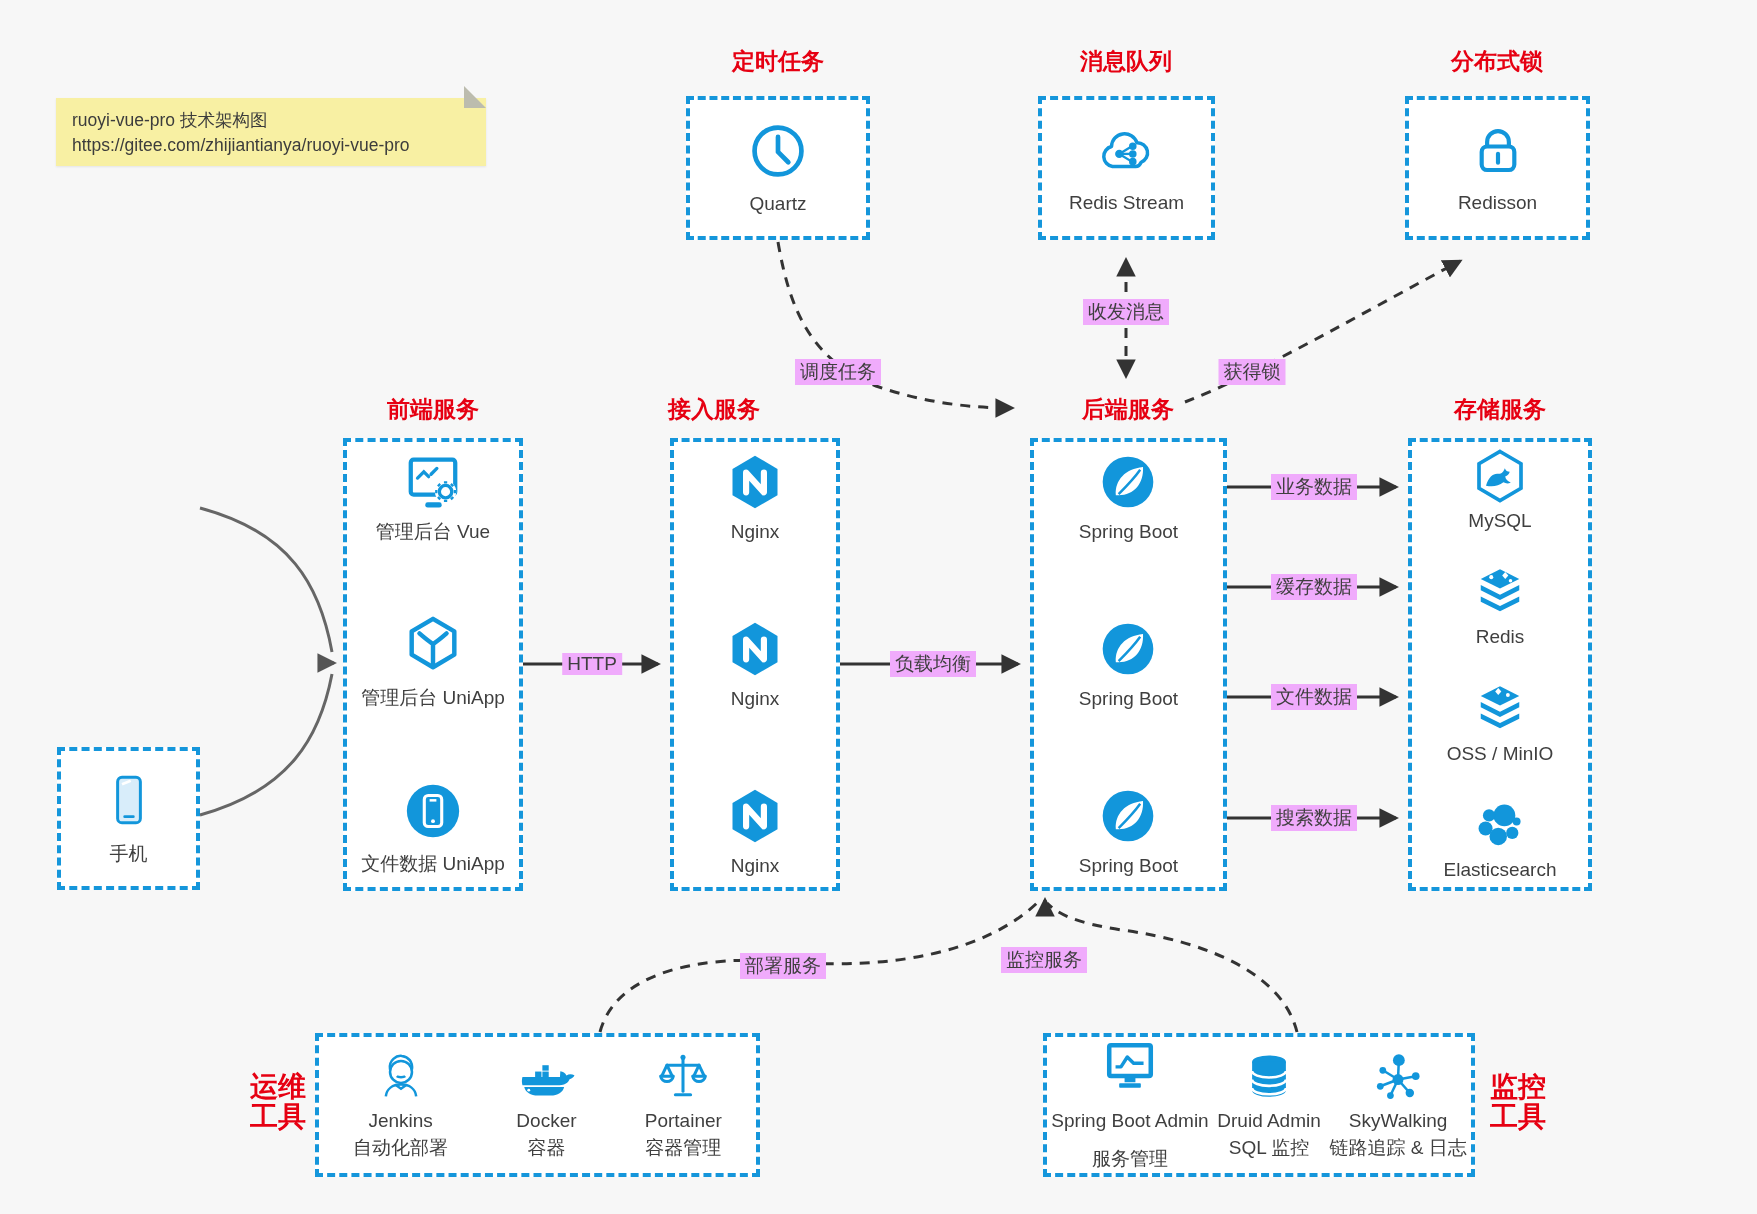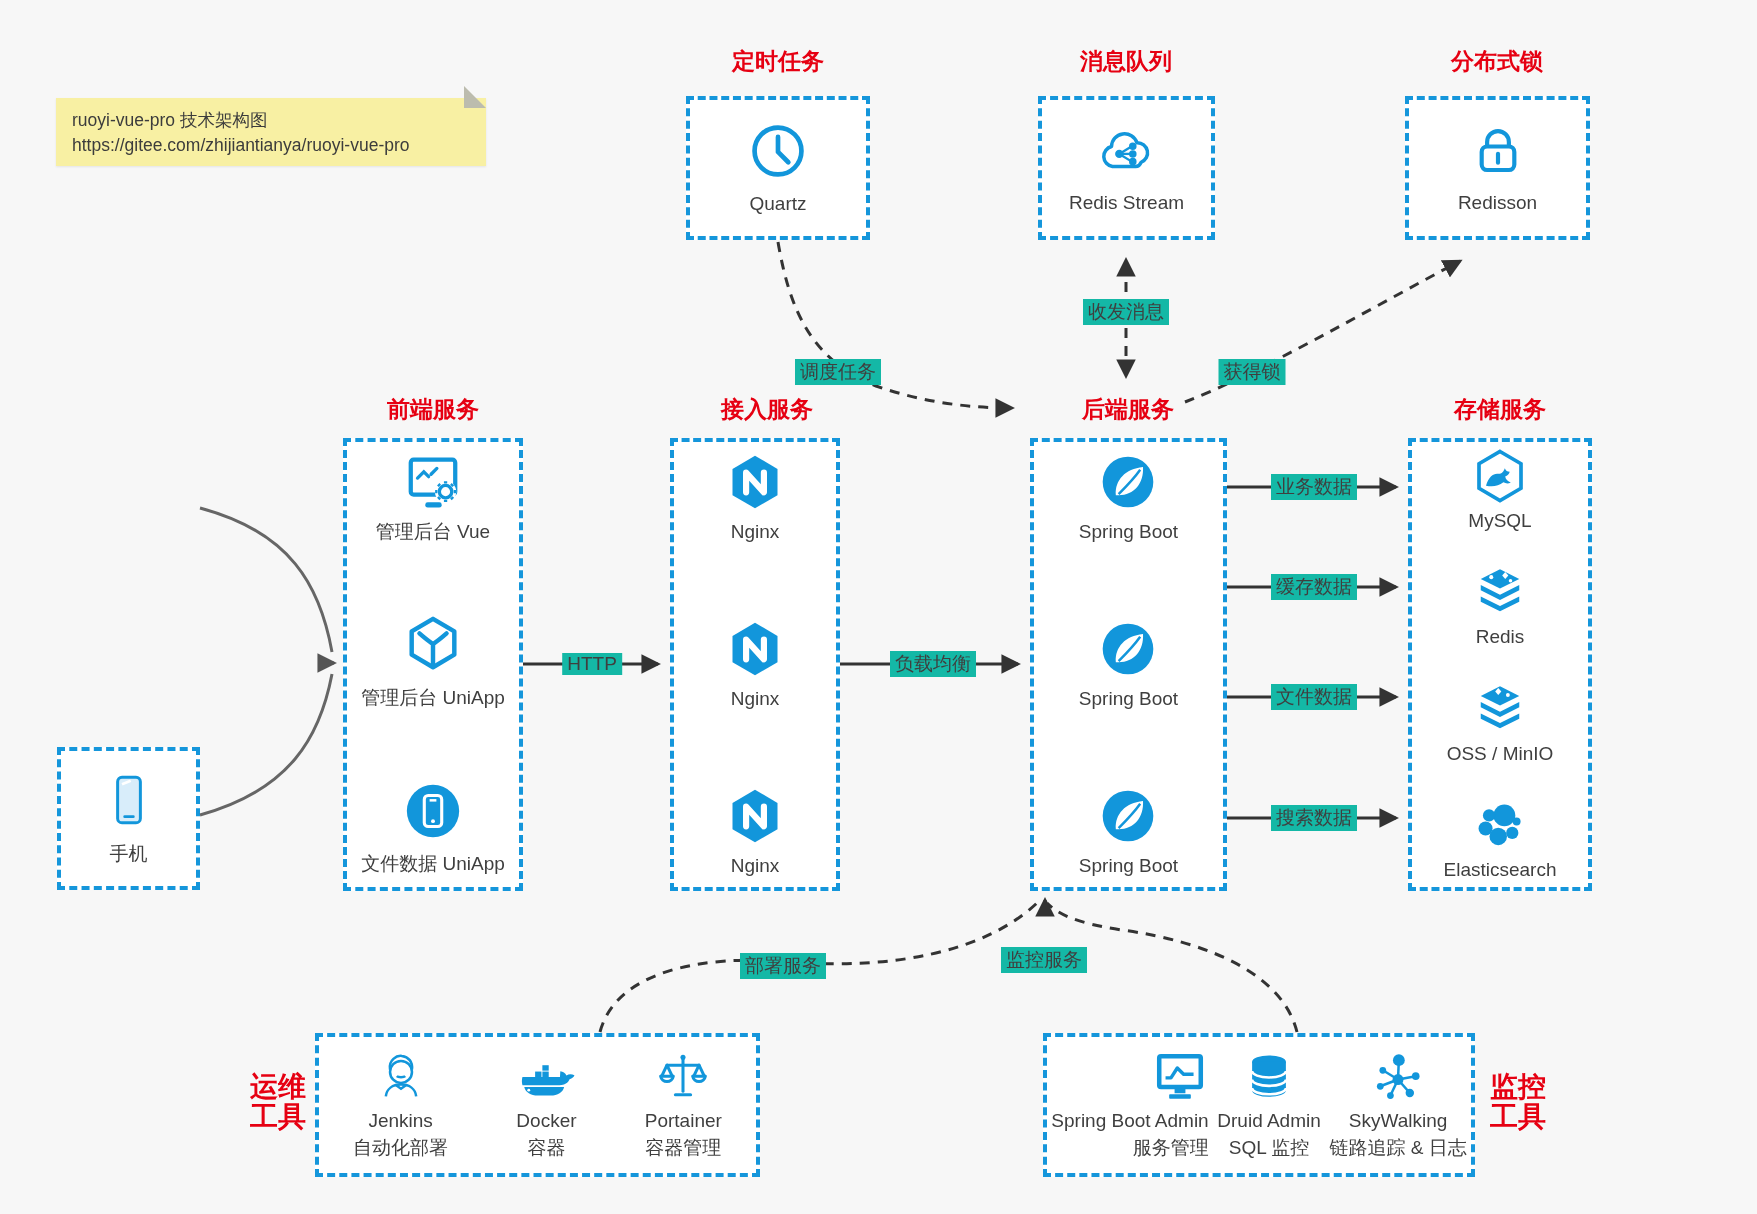--- a/index.html
+++ b/index.html
@@ -6,21 +6,21 @@
   #canvas{position:relative;width:1757px;height:1214px;background:#f7f7f7;overflow:hidden;}
   .box{position:absolute;border:4px dashed #1596db;background:#fff;box-sizing:border-box;z-index:1;}
   .gtitle{position:absolute;color:#e60012;font-weight:bold;font-size:23px;transform:translateX(-50%);white-space:nowrap;z-index:3;}
   .side-title{position:absolute;color:#e60012;font-weight:bold;font-size:28px;line-height:30px;z-index:3;white-space:nowrap;}
   .vflex{display:flex;flex-direction:column;justify-content:space-between;align-items:center;height:100%;width:100%;padding:10px 0;box-sizing:border-box;}
   .hflex{display:flex;flex-direction:row;justify-content:space-around;align-items:center;height:100%;width:100%;box-sizing:border-box;}
   .item{display:flex;flex-direction:column;align-items:center;gap:9px;}
   .item-label{font-size:19px;color:#3f3f3f;white-space:nowrap;}
   .item-desc{font-size:19px;color:#3f3f3f;white-space:nowrap;margin-top:-2px;}
   .center-one{display:flex;flex-direction:column;justify-content:center;align-items:center;gap:12px;height:100%;}
-  .edge-label{position:absolute;transform:translate(-50%,-50%);background:#14b8a6;font-size:19px;color:#3f3f3f;padding:0 5px;white-space:nowrap;z-index:5;}
+  .edge-label{position:absolute;transform:translate(-50%,-50%);background:#f0abfc;font-size:19px;color:#3f3f3f;padding:0 5px;white-space:nowrap;z-index:5;}
   #connectors{position:absolute;left:0;top:0;z-index:4;pointer-events:none;}
   .note{position:absolute;left:56px;top:98px;width:430px;height:68px;background:#f8f0a3;z-index:2;
         padding:10px 0 0 16px;box-sizing:border-box;box-shadow:0 1px 2px rgba(0,0,0,0.08);}
   .note-line{font-size:17.5px;color:#3c3c3c;line-height:25px;white-space:nowrap;}
   .note-fold{position:absolute;right:0;top:-12px;width:0;height:0;border-bottom:22px solid #bcbcae;border-right:22px solid transparent;}
   svg.ic{display:block;}
 </style>
 </head>
 <body>
 
@@ -81,21 +81,21 @@
       <svg class="ic" width="56" height="58" viewBox="0 0 64 64">
         <rect x="19" y="6" width="26" height="52" rx="5" fill="#d8edfa" stroke="#1296db" stroke-width="3.4"></rect>
         <line x1="24" y1="14" x2="34" y2="10" stroke="#fff" stroke-width="3"></line>
         <line x1="27" y1="51" x2="37" y2="51" stroke="#1296db" stroke-width="3" stroke-linecap="round"></line>
       </svg>
       <div class="item-label">手机</div>
     </div>
   </div>
 
   <div class="gtitle" style="left:433px;top:394px;">前端服务</div>
-  <div class="gtitle" style="left:767px;top:394px;">接入服务</div>
+  <div class="gtitle" style="left:714px;top:394px;">接入服务</div>
   <div class="gtitle" style="left:1128px;top:394px;">后端服务</div>
   <div class="gtitle" style="left:1500px;top:394px;">存储服务</div>
 
   <div class="box" style="left:343px;top:438px;width:180px;height:453px;">
     <div class="vflex">
       <div class="item">
         <svg class="ic" width="62" height="58" viewBox="0 0 64 60">
           <rect x="9" y="8" width="46" height="36" rx="3" fill="none" stroke="#1296db" stroke-width="4.4"></rect>
           <path d="M16 27 l6.5-6.5 5 5 M30 23 l6-6" fill="none" stroke="#1296db" stroke-width="3.4" stroke-linecap="round"></path>
           <circle cx="45" cy="41" r="11" fill="#fff"></circle>
@@ -282,21 +282,21 @@
           </g>
         </svg>
         <div class="item-label">Portainer</div>
         <div class="item-desc">容器管理</div>
       </div>
     </div>
   </div>
 
   <div class="box" style="left:1043px;top:1033px;width:432px;height:144px;">
     <div class="hflex">
-      <div class="item" style="gap:5px;align-items:flex-end;">
+      <div class="item" style="gap:16px;">
         <svg class="ic" width="58" height="56" viewBox="0 0 64 62">
           <rect x="9" y="8" width="46" height="34" rx="2" fill="none" stroke="#1296db" stroke-width="5"></rect>
           <path d="M16 32 h6 l7 -11 7 7 h11" fill="none" stroke="#1296db" stroke-width="3.8" stroke-linejoin="round"></path>
           <rect x="26" y="44" width="12" height="5" fill="#1296db"></rect>
           <rect x="20" y="50" width="24" height="5" rx="1" fill="#1296db"></rect>
         </svg>
         <div class="item-label">Spring Boot Admin</div>
         <div class="item-desc">服务管理</div>
       </div>
       <div class="item" style="gap:5px;">

